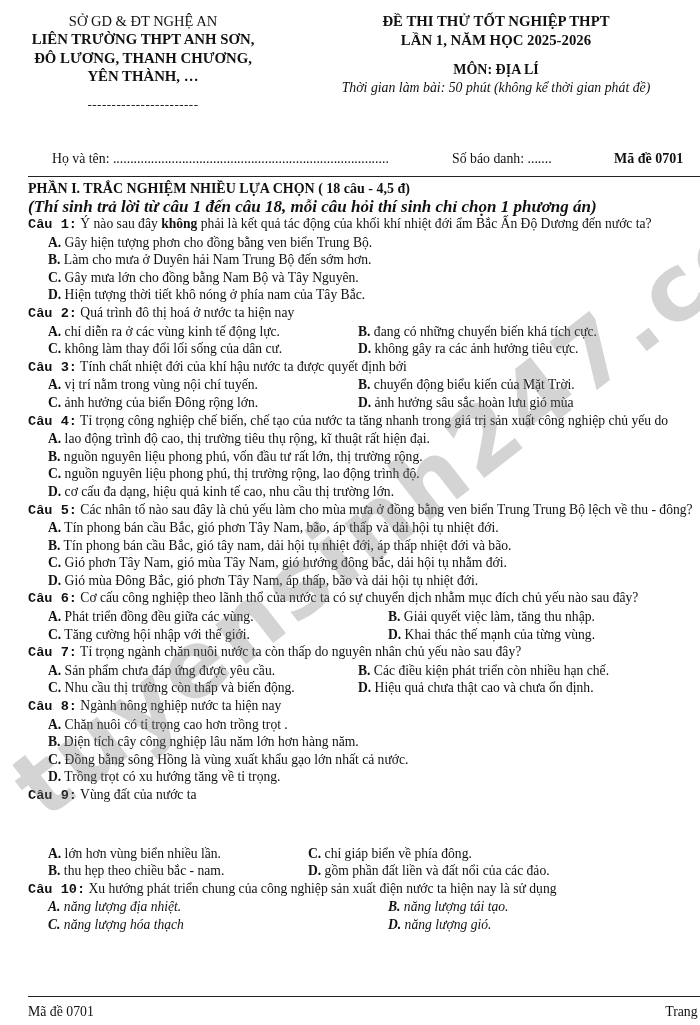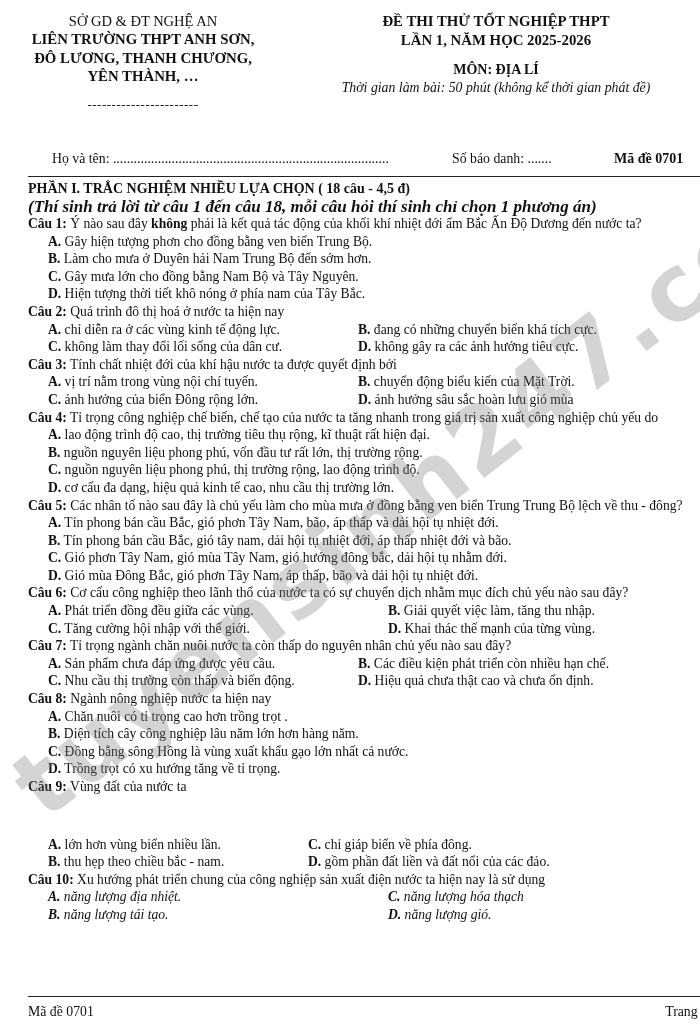--- a/index.html
+++ b/index.html
@@ -23,21 +23,21 @@
   .info-row .sbd { position: absolute; left: 400px; }
   .info-row .code { position: absolute; left: 562px; font-weight: bold; font-size: 14px; }
   .rule { position: absolute; left: 28px; width: 672px; height: 0; border-top: 1.5px solid #222; }
   .rule.top { top: 176px; }
   .rule.bottom { top: 996px; border-top-width: 1.2px; }
 
   .content { position: absolute; top: 180px; left: 28px; width: 672px; }
   .part-title { font-weight: bold; font-size: 14px; line-height: 17.5px; }
   .part-note { font-weight: bold; font-style: italic; font-size: 17px; line-height: 17.5px; }
   .q { margin: 0; }
-  .q .qlabel { font-weight: bold; }
+  .q .qlabel { font-weight: bold; font-family: Liberation Mono, monospace; }
   .opts { padding-left: 20px; }
   .opt { display: block; }
   .opt .ol { font-weight: bold; }
   .grid2 { display: grid; grid-template-columns: 310px 1fr; }
   .grid2.wide { grid-template-columns: 340px 1fr; }
   .grid2.q9 { grid-template-columns: 260px 1fr; margin-top: 40px; }
   .grid2.q10 { grid-template-columns: 340px 1fr; font-style: italic; }
 
   .footer { position: absolute; top: 1003px; left: 28px; width: 672px; font-size: 13.8px; }
   .footer .left { position: absolute; left: 0; }
@@ -169,22 +169,22 @@
       <span class="opt"><span class="ol">C.</span><span> chỉ giáp biển về phía đông.</span></span>
       <span class="opt"><span class="ol">B.</span><span> thu hẹp theo chiều bắc - nam.</span></span>
       <span class="opt"><span class="ol">D.</span><span> gồm phần đất liền và đất nổi của các đảo.</span></span>
     </div>
   </div>
 
   <div class="q">
     <div><span class="qlabel">Câu 10:</span><span> Xu hướng phát triển chung của công nghiệp sản xuất điện nước ta hiện nay là sử dụng</span></div>
     <div class="opts grid2 q10">
       <span class="opt"><span class="ol">A.</span><span> năng lượng địa nhiệt.</span></span>
+      <span class="opt"><span class="ol">B.</span><span> năng lượng tái tạo.</span></span>
       <span class="opt"><span class="ol">C.</span><span> năng lượng hóa thạch</span></span>
-      <span class="opt"><span class="ol">B.</span><span> năng lượng tái tạo.</span></span>
       <span class="opt"><span class="ol">D.</span><span> năng lượng gió.</span></span>
     </div>
   </div>
 </div>
 
 <div class="rule bottom"></div>
 <div class="footer">
   <span class="left">Mã đề 0701</span>
   <span class="right">Trang 1</span>
 </div>

